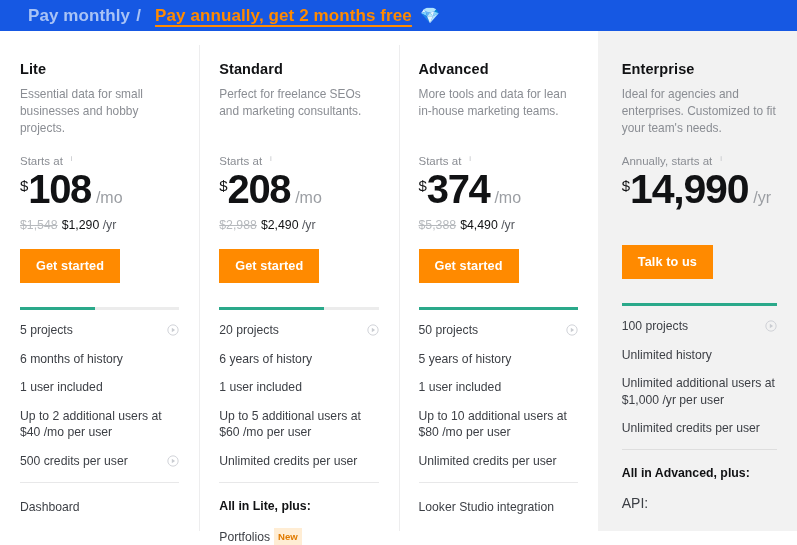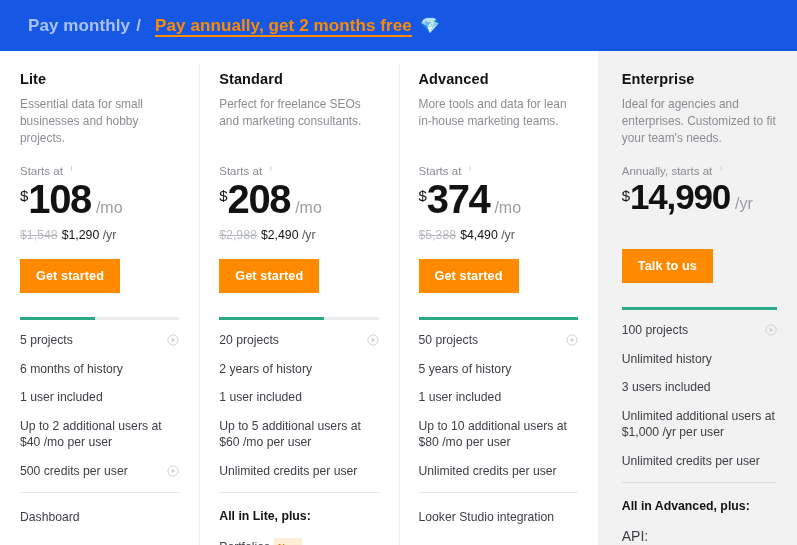--- a/index.html
+++ b/index.html
@@ -6,21 +6,21 @@
   html, body {
     width: 797px; height: 545px;
     overflow: hidden;
     background: #ffffff;
     font-family: "Liberation Sans", sans-serif;
     -webkit-font-smoothing: antialiased;
   }
 
   
   .billing-bar {
-    height: 51px;
+    height: 31px;
     background: #1658E3;
     display: flex;
     align-items: center;
     padding-left: 28px;
     color: #ffffff;
     font-size: 17px;
     font-weight: 700;
     letter-spacing: .1px;
     white-space: nowrap;
   }
@@ -37,21 +37,21 @@
   .gem-icon { margin-left: 8px; font-size: 16px; }
 
   
   .plans {
     display: flex;
     height: 500px;
     align-items: stretch;
   }
   .plan {
     width: 199.25px;
-    padding: 20px 20px 0 20px;
+    padding: 30px 20px 0 20px;
     position: relative;
     background: #ffffff;
   }
   .plan + .plan::before {
     content: "";
     position: absolute;
     left: 0; top: 14px; bottom: 0;
     width: 1px;
     background: #ededee;
   }
@@ -104,21 +104,21 @@
     margin-top: 8px;
   }
   .price-main {
     font-size: 40px;
     font-weight: 700;
     color: #111214;
     letter-spacing: -1.4px;
     line-height: 1;
     text-align: center;
   }
-  .plan.enterprise .price-main { font-size: 35px; letter-spacing: -1.2px; }
+  .plan.enterprise .price-main { font-size: 41px; letter-spacing: -1.2px; }
   .price-period {
     font-size: 16px;
     color: #9b9ea3;
     margin-left: 5px;
   }
   .price-sub {
     margin-top: 9px;
     font-size: 12.3px;
     color: #111214;
     white-space: nowrap;
@@ -264,21 +264,21 @@
         <div class="progress-fill" style="width: 66%;"></div>
       </div><div class="feat-list">
         <div class="feat">
           <div class="feat-text">20 projects</div>
           <span class="play-icon"><svg viewBox="0 0 14 14" width="12" height="12">
               <circle cx="7" cy="7" r="6" fill="none" stroke="#c9ccd1" stroke-width="1"></circle>
               <path d="M5.6 4.4 L9.4 7 L5.6 9.6 Z" fill="#c9ccd1"></path>
             </svg></span>
         </div>
         <div class="feat">
-          <div class="feat-text">2 years of history</div>
+          <div class="feat-text">6 years of history</div>
         </div>
         <div class="feat">
           <div class="feat-text">1 user included</div>
         </div>
         <div class="feat">
           <div class="feat-text">Up to 5 additional users at $60 /mo per user</div>
         </div>
         <div class="feat">
           <div class="feat-text">Unlimited credits per user</div>
         </div>
@@ -335,22 +335,19 @@
           <div class="feat-text">100 projects</div>
           <span class="play-icon"><svg viewBox="0 0 14 14" width="12" height="12">
               <circle cx="7" cy="7" r="6" fill="none" stroke="#c9ccd1" stroke-width="1"></circle>
               <path d="M5.6 4.4 L9.4 7 L5.6 9.6 Z" fill="#c9ccd1"></path>
             </svg></span>
         </div>
         <div class="feat">
           <div class="feat-text">Unlimited history</div>
         </div>
         <div class="feat">
-          <div class="feat-text">3 users included</div>
-        </div>
-        <div class="feat">
           <div class="feat-text">Unlimited additional users at $1,000 /yr per user</div>
         </div>
         <div class="feat">
           <div class="feat-text">Unlimited credits per user</div>
         </div>
       </div><div class="divider"></div><div class="group-title">All in Advanced, plus:</div><div class="api-label">API:</div></div>
   </div>
 
 </body></html>

